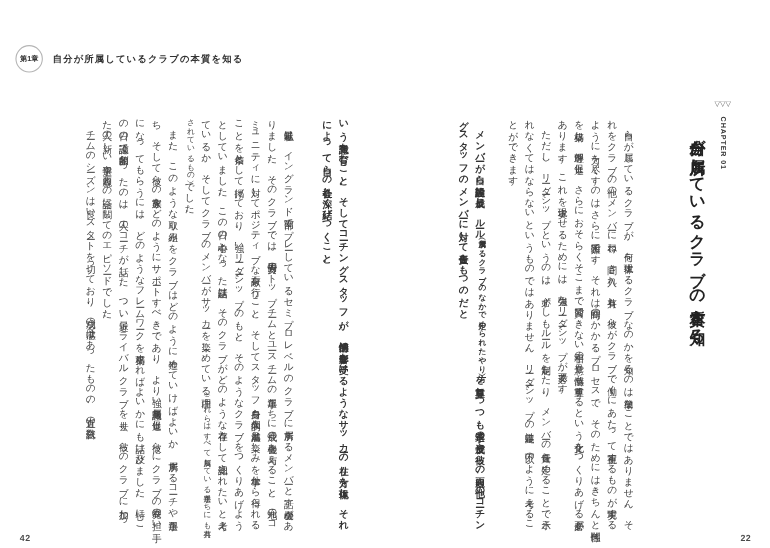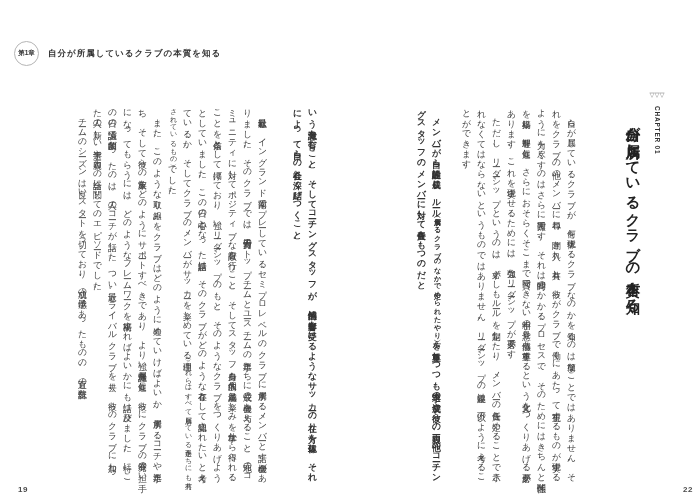--- a/index.html
+++ b/index.html
@@ -73,21 +73,21 @@
   }
   .page-left .para.quote { margin-block-start:0; margin-block-end:20px; }
 
   
   .pagenum {
     position:absolute; top:460px;
     font-family:"Liberation Sans","DejaVu Sans",sans-serif;
     font-size:8px; font-weight:600; letter-spacing:0.5px; color:#4a4a4a;
   }
   .pn-left  { left:18px; }
-  .pn-right { right:7px;padding-left:27px; }
+  .pn-right { right:17px;padding-left:27px; }
 </style>
 </head>
 <body>
 
 <div class="sheet">
 
   <div class="runhead">
     <div class="badge">
       <span>第1章</span>
     </div>
@@ -109,16 +109,16 @@
 
   <section class="vpage page-left">
     <div class="body-block">
         <p class="para quote noindent"><span class="seg">いう意識を育むこと。そしてコーチングスタッフが、感情的に影響を受けるようなサッカーの在り方を体現し、それによって自らの社会と深く結びつくこと。</span></p>
         <p class="para indent"><span class="seg">最近私は、イングランド南部でプレーしているセミプロレベルのクラブに所属するメンバーと話す機会がありました。そのクラブでは、男女両方のトップチームとユースチームの選手たちに成長の機会を与えること、地元のコミュニティに対してポジティブな貢献を行うこと、そしてスタッフ自身も個人的な満足感と楽しみを仕事から得られることを信条として掲げており、強いリーダーシップのもと、そのようなクラブをつくりあげようとしていました。この日の中心となった話題は、そのクラブがどのような存在として認知されたいと考えているか、そしてクラブのメンバーがサッカーを楽しめている理由</span><span class="seg-small">（これらはすべて所属している選手たちにも共有されているもの）</span><span class="seg">でした。</span></p>
         <p class="para indent"><span class="seg">また、このような取り組みをクラブはどのように進めていけばよいか、所属するコーチや選手たち、そして彼らの家族をどのようにサポートすべきであり、より強い帰属意識を促進し、彼らにクラブの発展の担い手になってもらうには、どのようなフレームワークを構築すればよいかにも話は及びました。特にこの日の議論で印象的だったのは、二人のコーチが話した、つい最近、ライバルクラブを去り、彼らのクラブに加わった二人の新しい選手や両親との会話に関してのエピソードでした。</span></p>
         <p class="para indent"><span class="seg">チームのシーズンは良いスタートを切っており、成功の予感はあったものの、直近の数試合</span></p>
       </div>
   </section>
 
-  <div class="pagenum pn-left">19</div>
+  <div class="pagenum pn-left">42</div>
   <div class="pagenum pn-right">22</div>
 
 </div>
 
 </body></html>

